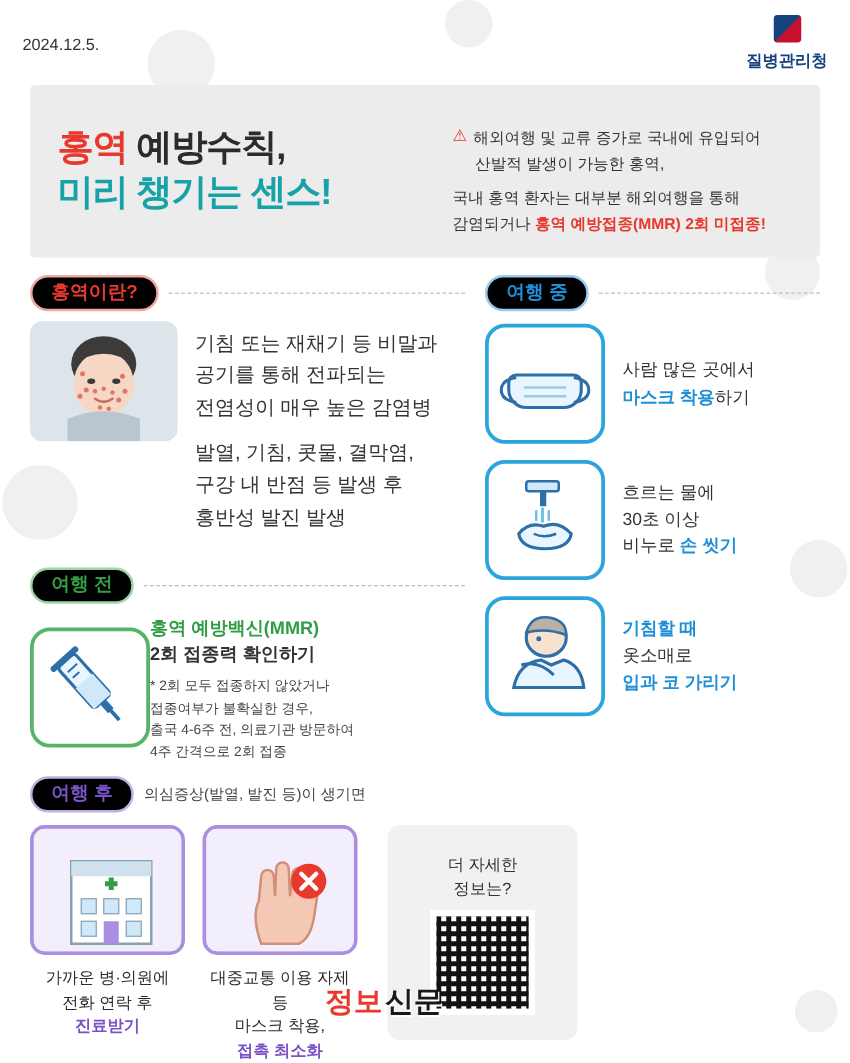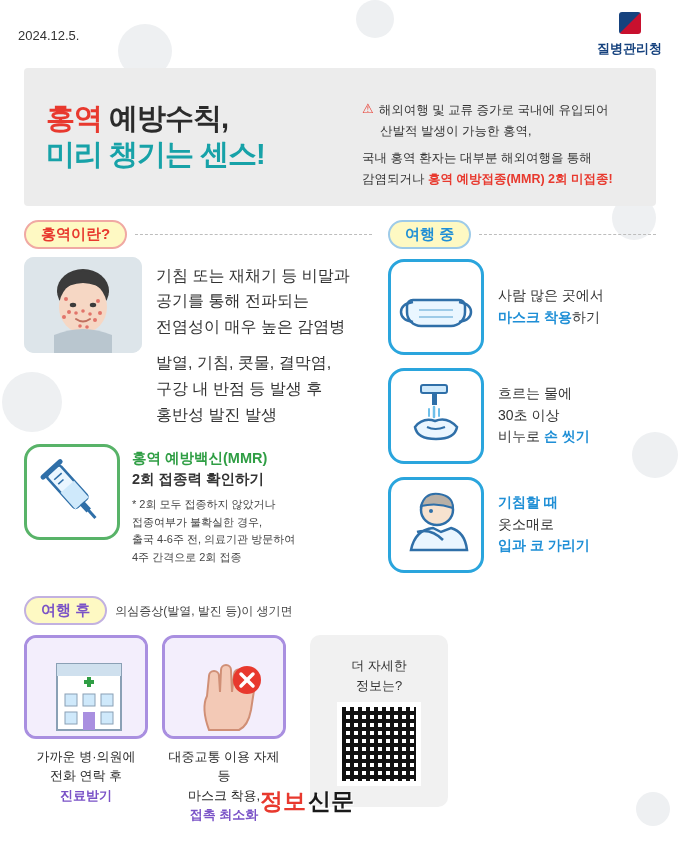--- a/index.html
+++ b/index.html
@@ -56,21 +56,21 @@
   .title-right { flex: 1; font-size: 12.5px; line-height: 1.65; color: #333; }
   .warn-row { display: flex; gap: 5px; align-items: flex-start; }
   .warn-icon { color: #e8392e; font-size: 13px; line-height: 1.4; }
   .red-b { color: #e8392e; font-weight: bold; }
 
   
   .chip {
     display: inline-block;
     border: 2px solid #888;
     border-radius: 16px;
-    background: #fef9c3;
+    background: #000000;
     padding: 3px 15px 4px 15px;
     font-size: 15px; font-weight: bold;
     line-height: 1.2;
   }
   .chip-red { border-color: #f0a9a3; color: #e8392e; }
   .chip-green { border-color: #9fd6a8; color: #2f9e44; }
   .chip-purple { border-color: #c2b1e0; color: #7a52c7; }
   .chip-blue { border-color: #9ecbe8; color: #1f8fd6; }
   .chip-line { flex: 1; border-top: 1px dashed #bdbdbd; margin-left: 8px; }
   .chip-row { display: flex; align-items: center; }
@@ -83,21 +83,21 @@
   
   .blk { margin-top: 8px; display: flex; gap: 14px; }
   .face-card {
     width: 118px; height: 96px; border-radius: 10px; overflow: hidden;
     background: #dfe6ea; flex: 0 0 118px; position: relative;
   }
   .txt-col { font-size: 16px; line-height: 1.62; color: #333; padding-top: 6px; }
   .txt-col p { margin: 0 0 10px 0; }
 
   
-  .vax-blk { margin-top: 6px; display: flex; gap: 12px; align-items: flex-start; }
+  .vax-blk { margin-top: 6px; display: flex; gap: 0; align-items: center; }
   .icon-box {
     width: 96px; height: 96px; border-radius: 16px;
     border: 3px solid #58b368; background: #fff;
     flex: 0 0 96px; position: relative;
   }
   .icon-box.blue { border-color: #2aa5dd; }
   .vax-txt { font-size: 12px; line-height: 1.6; color: #333; padding-top: 4px; }
   .vax-head { font-size: 14.5px; font-weight: bold; line-height: 1.45; margin-bottom: 6px; }
   .g-b { color: #2f9e44; font-weight: bold; }
   .note { font-size: 11px; line-height: 1.6; color: #444; }
@@ -116,21 +116,21 @@
   .pic {
     width: 124px; height: 104px; border-radius: 12px;
     border: 3px solid #a98fe0; background: #f3eefc; position: relative; overflow: hidden;
   }
   .cap { font-size: 13px; line-height: 1.5; margin-top: 8px; }
   .p-b { color: #7a52c7; font-weight: bold; }
 
   
   .qr-panel {
     margin-left: 10px;
-    width: 138px; height: 172px; border-radius: 10px;
+    width: 152px; height: 172px; border-radius: 10px;
     background: #f1f1f1; display: flex; flex-direction: column;
     align-items: center; justify-content: center; gap: 8px;
   }
   .qr-label { font-size: 13px; line-height: 1.5; text-align: center; color: #333; }
   .qr {
     width: 82px; height: 82px;
     background-image:
       linear-gradient(90deg, #111 50%, transparent 50%),
       linear-gradient(0deg, #111 50%, transparent 50%);
     background-size: 8px 8px, 8px 8px;
@@ -233,20 +233,24 @@
         <div class="txt-col">
           <p style="white-space:pre-line;">기침 또는 재채기 등 비말과
 공기를 통해 전파되는
 전염성이 매우 높은 감염병</p>
           <p style="white-space:pre-line;">발열, 기침, 콧물, 결막염,
 구강 내 반점 등 발생 후
 홍반성 발진 발생</p>
         </div>
       </div>
 
+      <div class="chip-row" style="margin-top:16px;">
+        <span class="chip chip-green">여행 전</span>
+        <span class="chip-line"></span>
+      </div>
 
       <div class="vax-blk">
         <div class="icon-box">
           <svg width="90" height="90" viewBox="0 0 90 90">
             <g transform="rotate(-42 45 45)">
               <rect x="36" y="16" width="18" height="44" rx="3" fill="#eaf6ff" stroke="#2f6fa8" stroke-width="2.5"></rect>
               <rect x="36" y="38" width="18" height="22" fill="#cfe9fb" stroke="none"></rect>
               <rect x="31" y="12" width="28" height="5" rx="2.5" fill="#2f6fa8"></rect>
               <rect x="42" y="60" width="6" height="10" fill="#2f6fa8"></rect>
               <rect x="43.5" y="68" width="3" height="12" fill="#2f6fa8"></rect>

